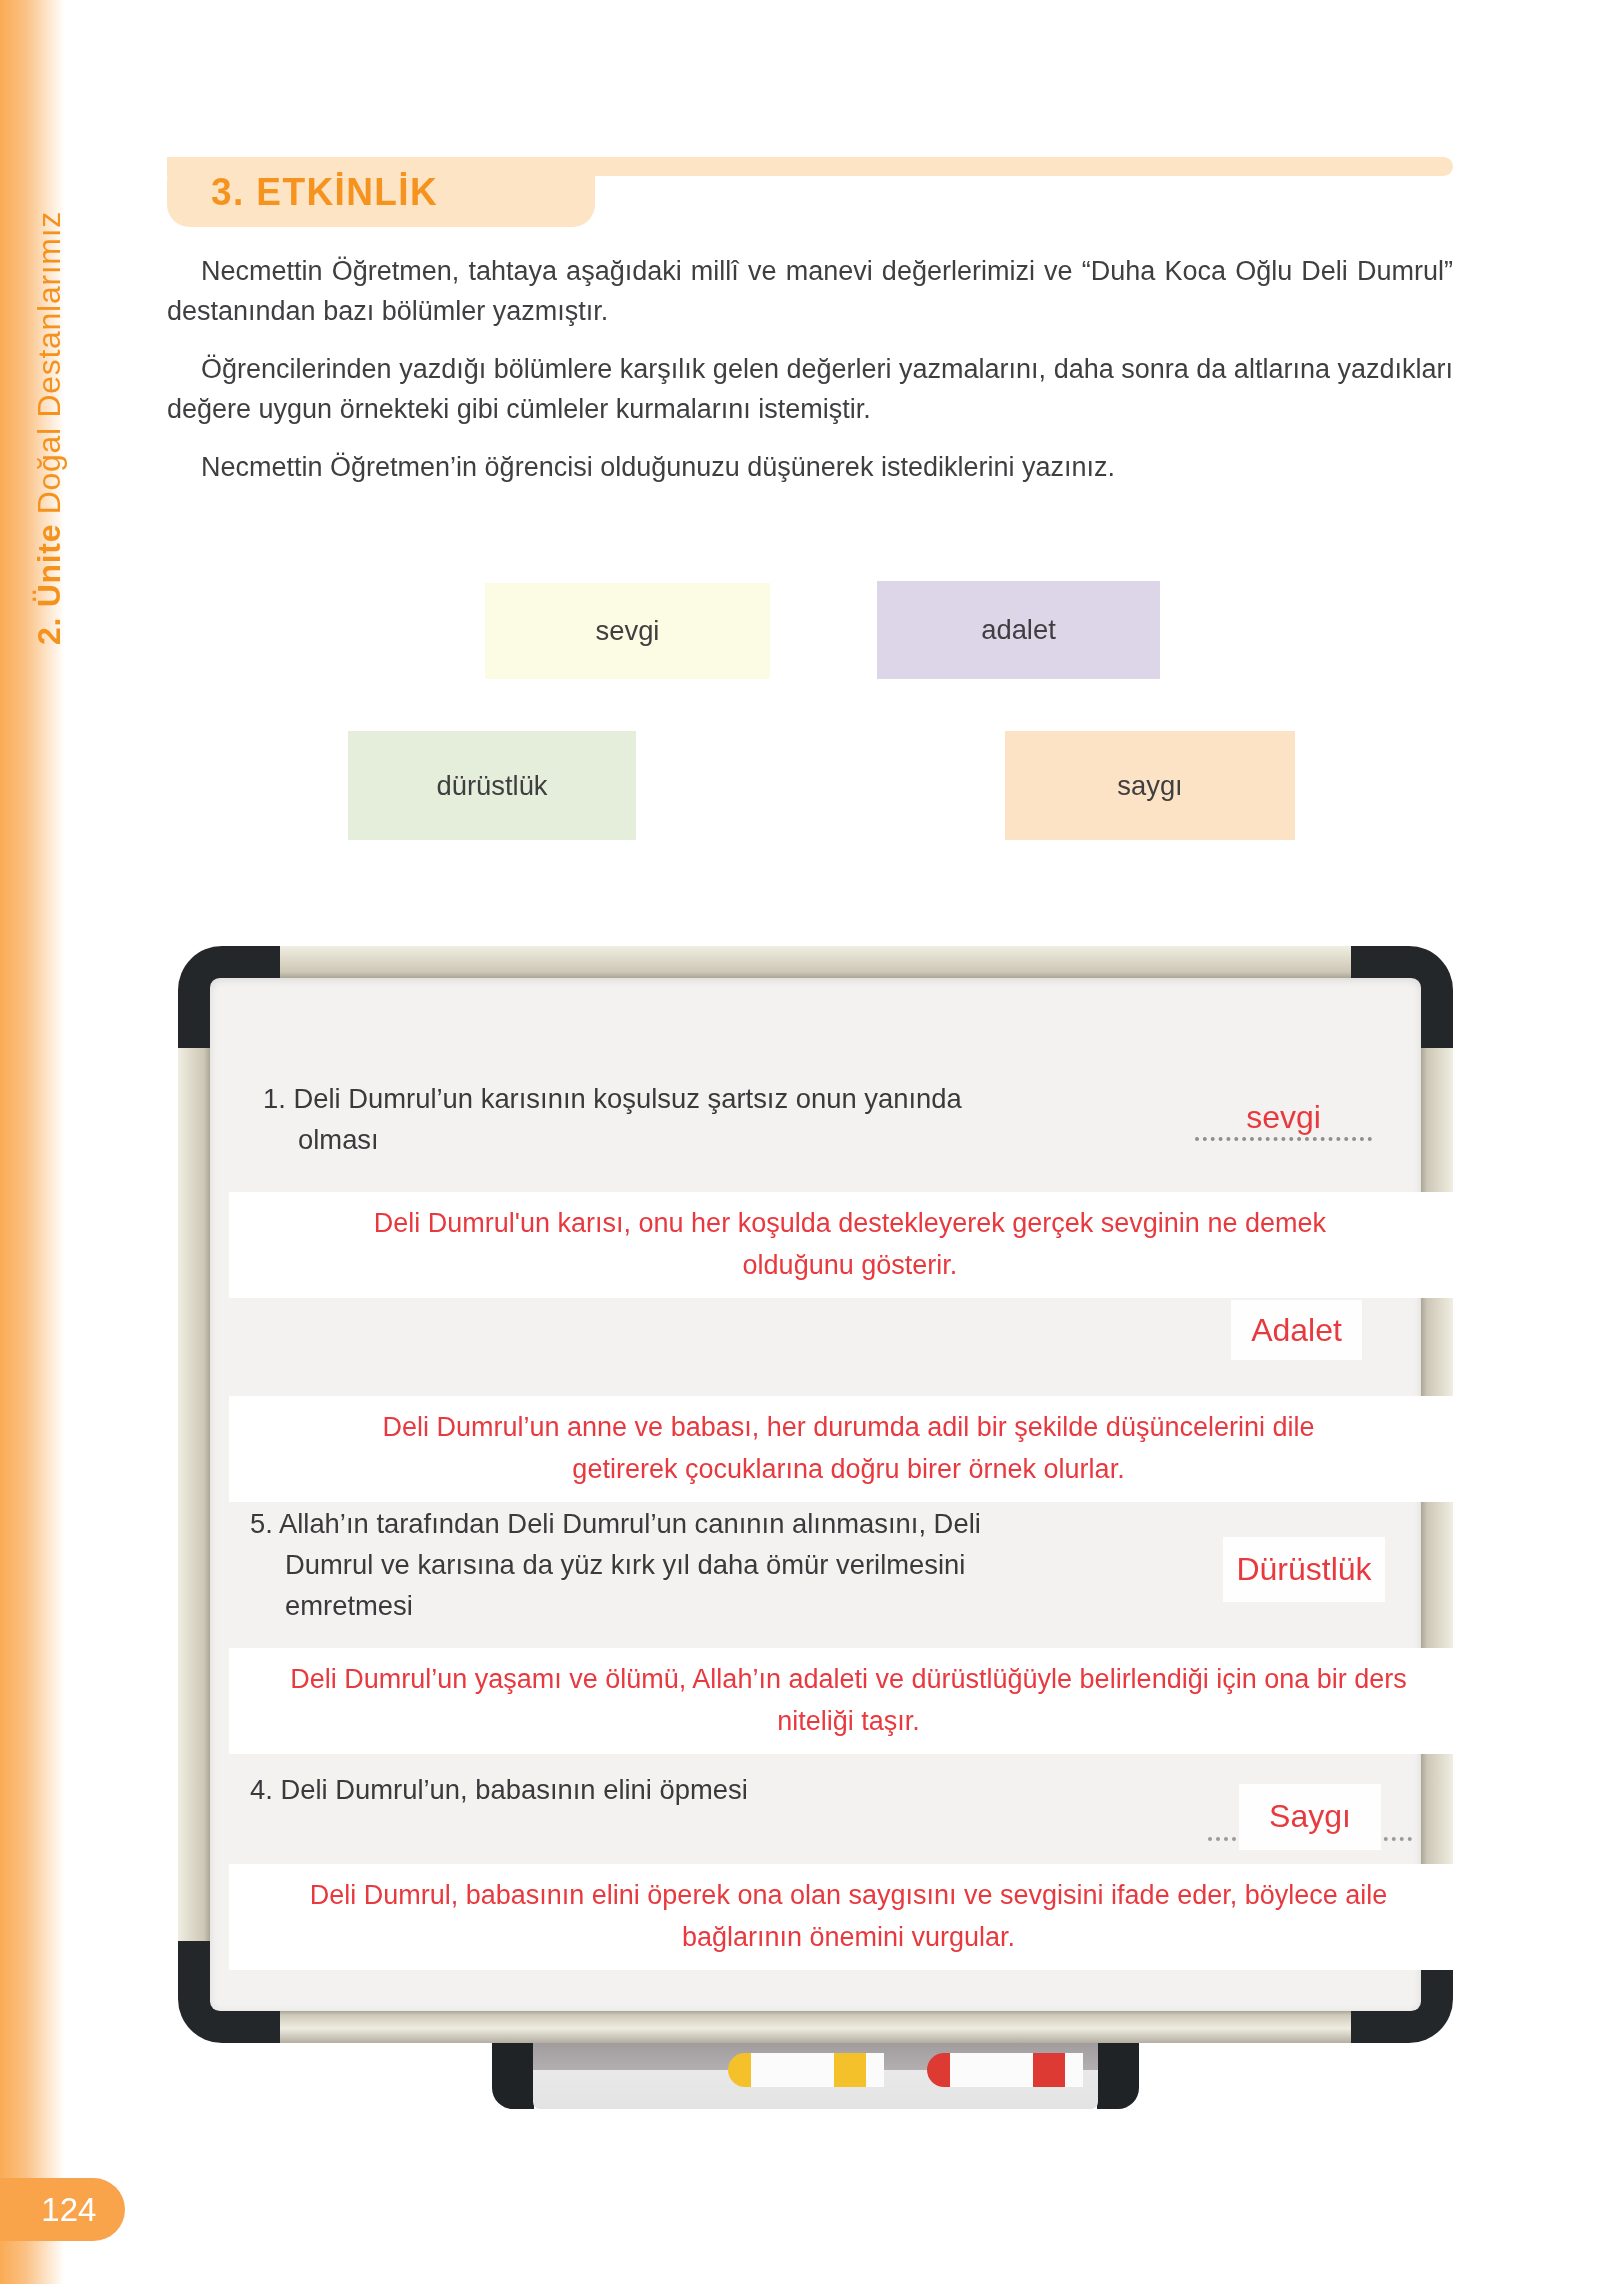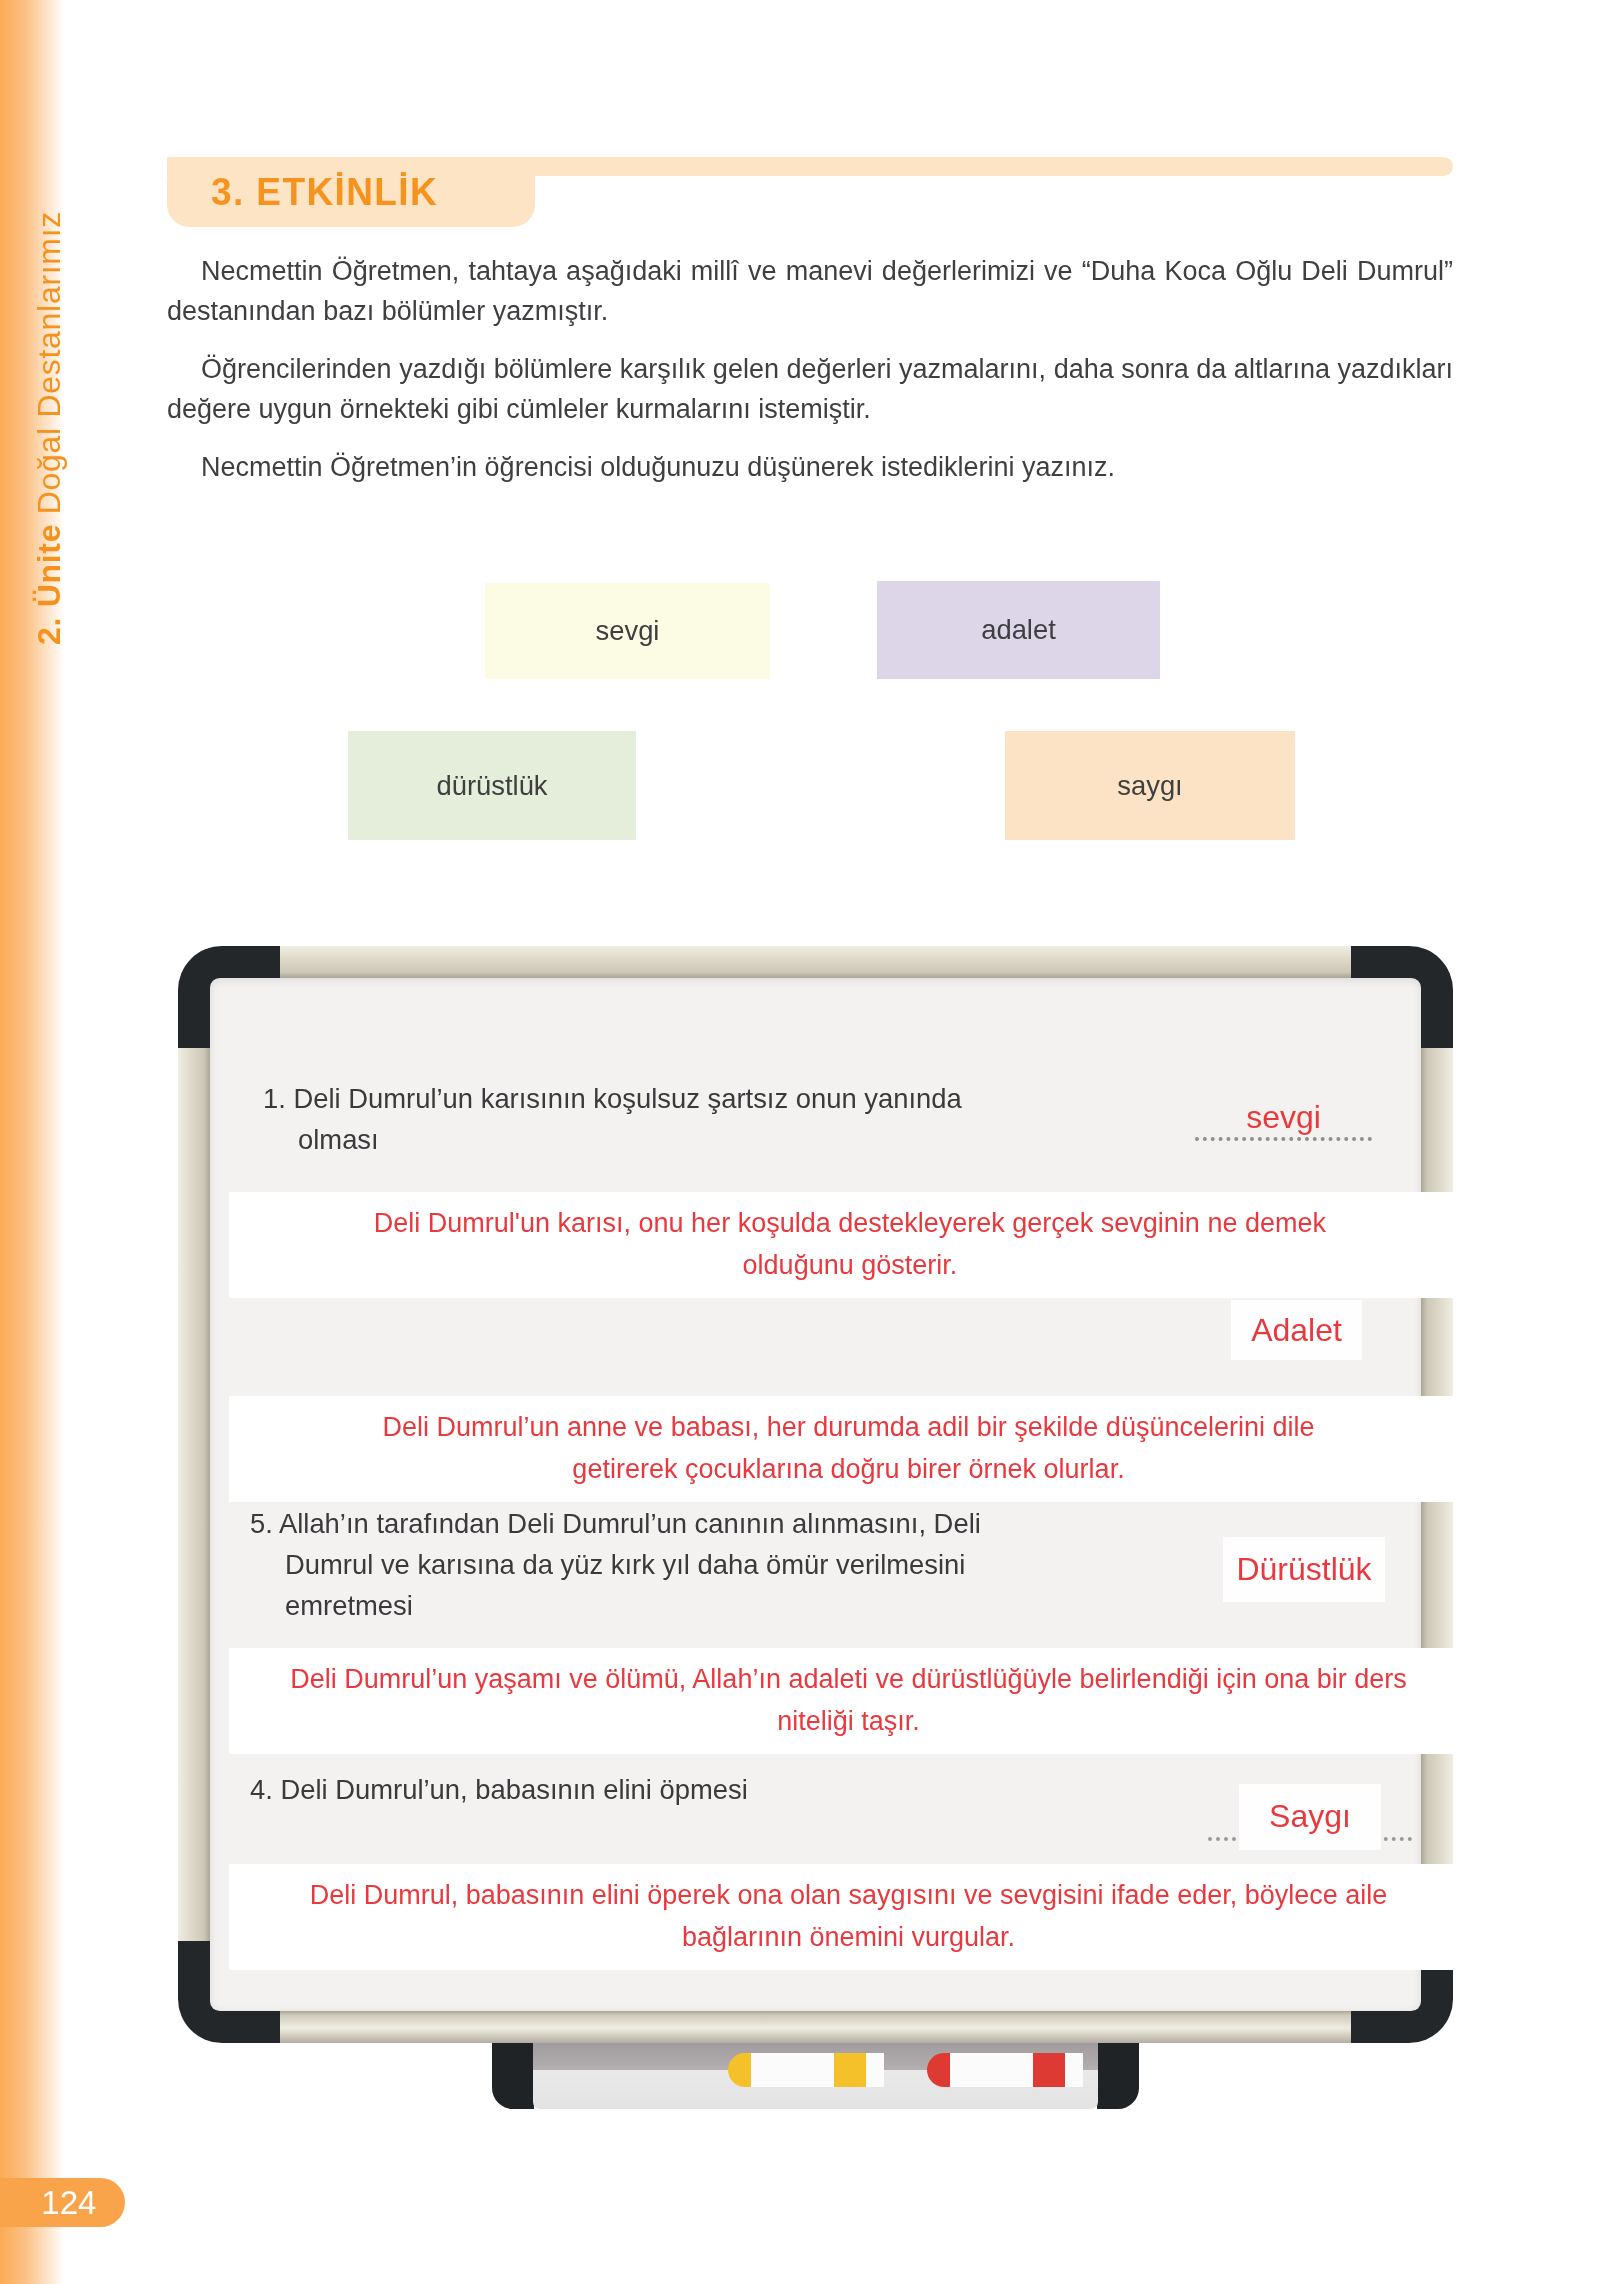--- a/index.html
+++ b/index.html
@@ -17,21 +17,21 @@
     writing-mode:vertical-rl;transform:rotate(180deg);
     font-size:32px;color:#F5921E;letter-spacing:0.7px;white-space:nowrap;
   }
   .side-text .u-bold{font-weight:bold;}
   
   .banner-strip{
     position:absolute;left:167px;top:157px;width:1286px;height:19px;
     background:#FCE4C4;border-radius:0 9.8px 9.8px 0;
   }
   .banner-tab{
-    position:absolute;left:167px;top:157px;width:368px;height:70px;
+    position:absolute;left:167px;top:157px;width:428px;height:70px;
     background:#FCE4C4;border-radius:22.5px 0 22.5px 22.5px;
     display:flex;align-items:center;padding-left:44px;box-sizing:border-box;
   }
   .banner-title{
     color:#F6921E;font-size:37px;font-weight:800;letter-spacing:1.4px;
     transform:scaleY(1.06);
   }
   
   .intro{position:absolute;left:167px;top:252px;width:1286px;}
   .intro p{
@@ -115,21 +115,21 @@
     position:absolute;left:51px;width:1239px;background:#FFFFFF;
     text-align:center;font-size:27px;color:#E8393E;line-height:1.55;
     padding:11.2px 4.2px;box-sizing:border-box;white-space:pre-line;
   }
   .ans-1{top:246px;padding-left:7px;}
   .ans-2{top:450px;}
   .ans-3{top:702px;}
   .ans-4{top:918px;}
   
   .page-pill{
-    position:absolute;left:0;top:2178px;width:125px;height:49px;
+    position:absolute;left:0;top:2178px;width:125px;height:63px;
     background:#F9A44A;border-radius:0 32px 32px 0;
     display:flex;align-items:center;justify-content:center;
     color:#FFFFFF;font-size:33px;padding-left:12.7px;box-sizing:border-box;
   }
 </style>
 </head>
 <body>
 
 <div class="side-strip"></div>
 <div class="side-text">

